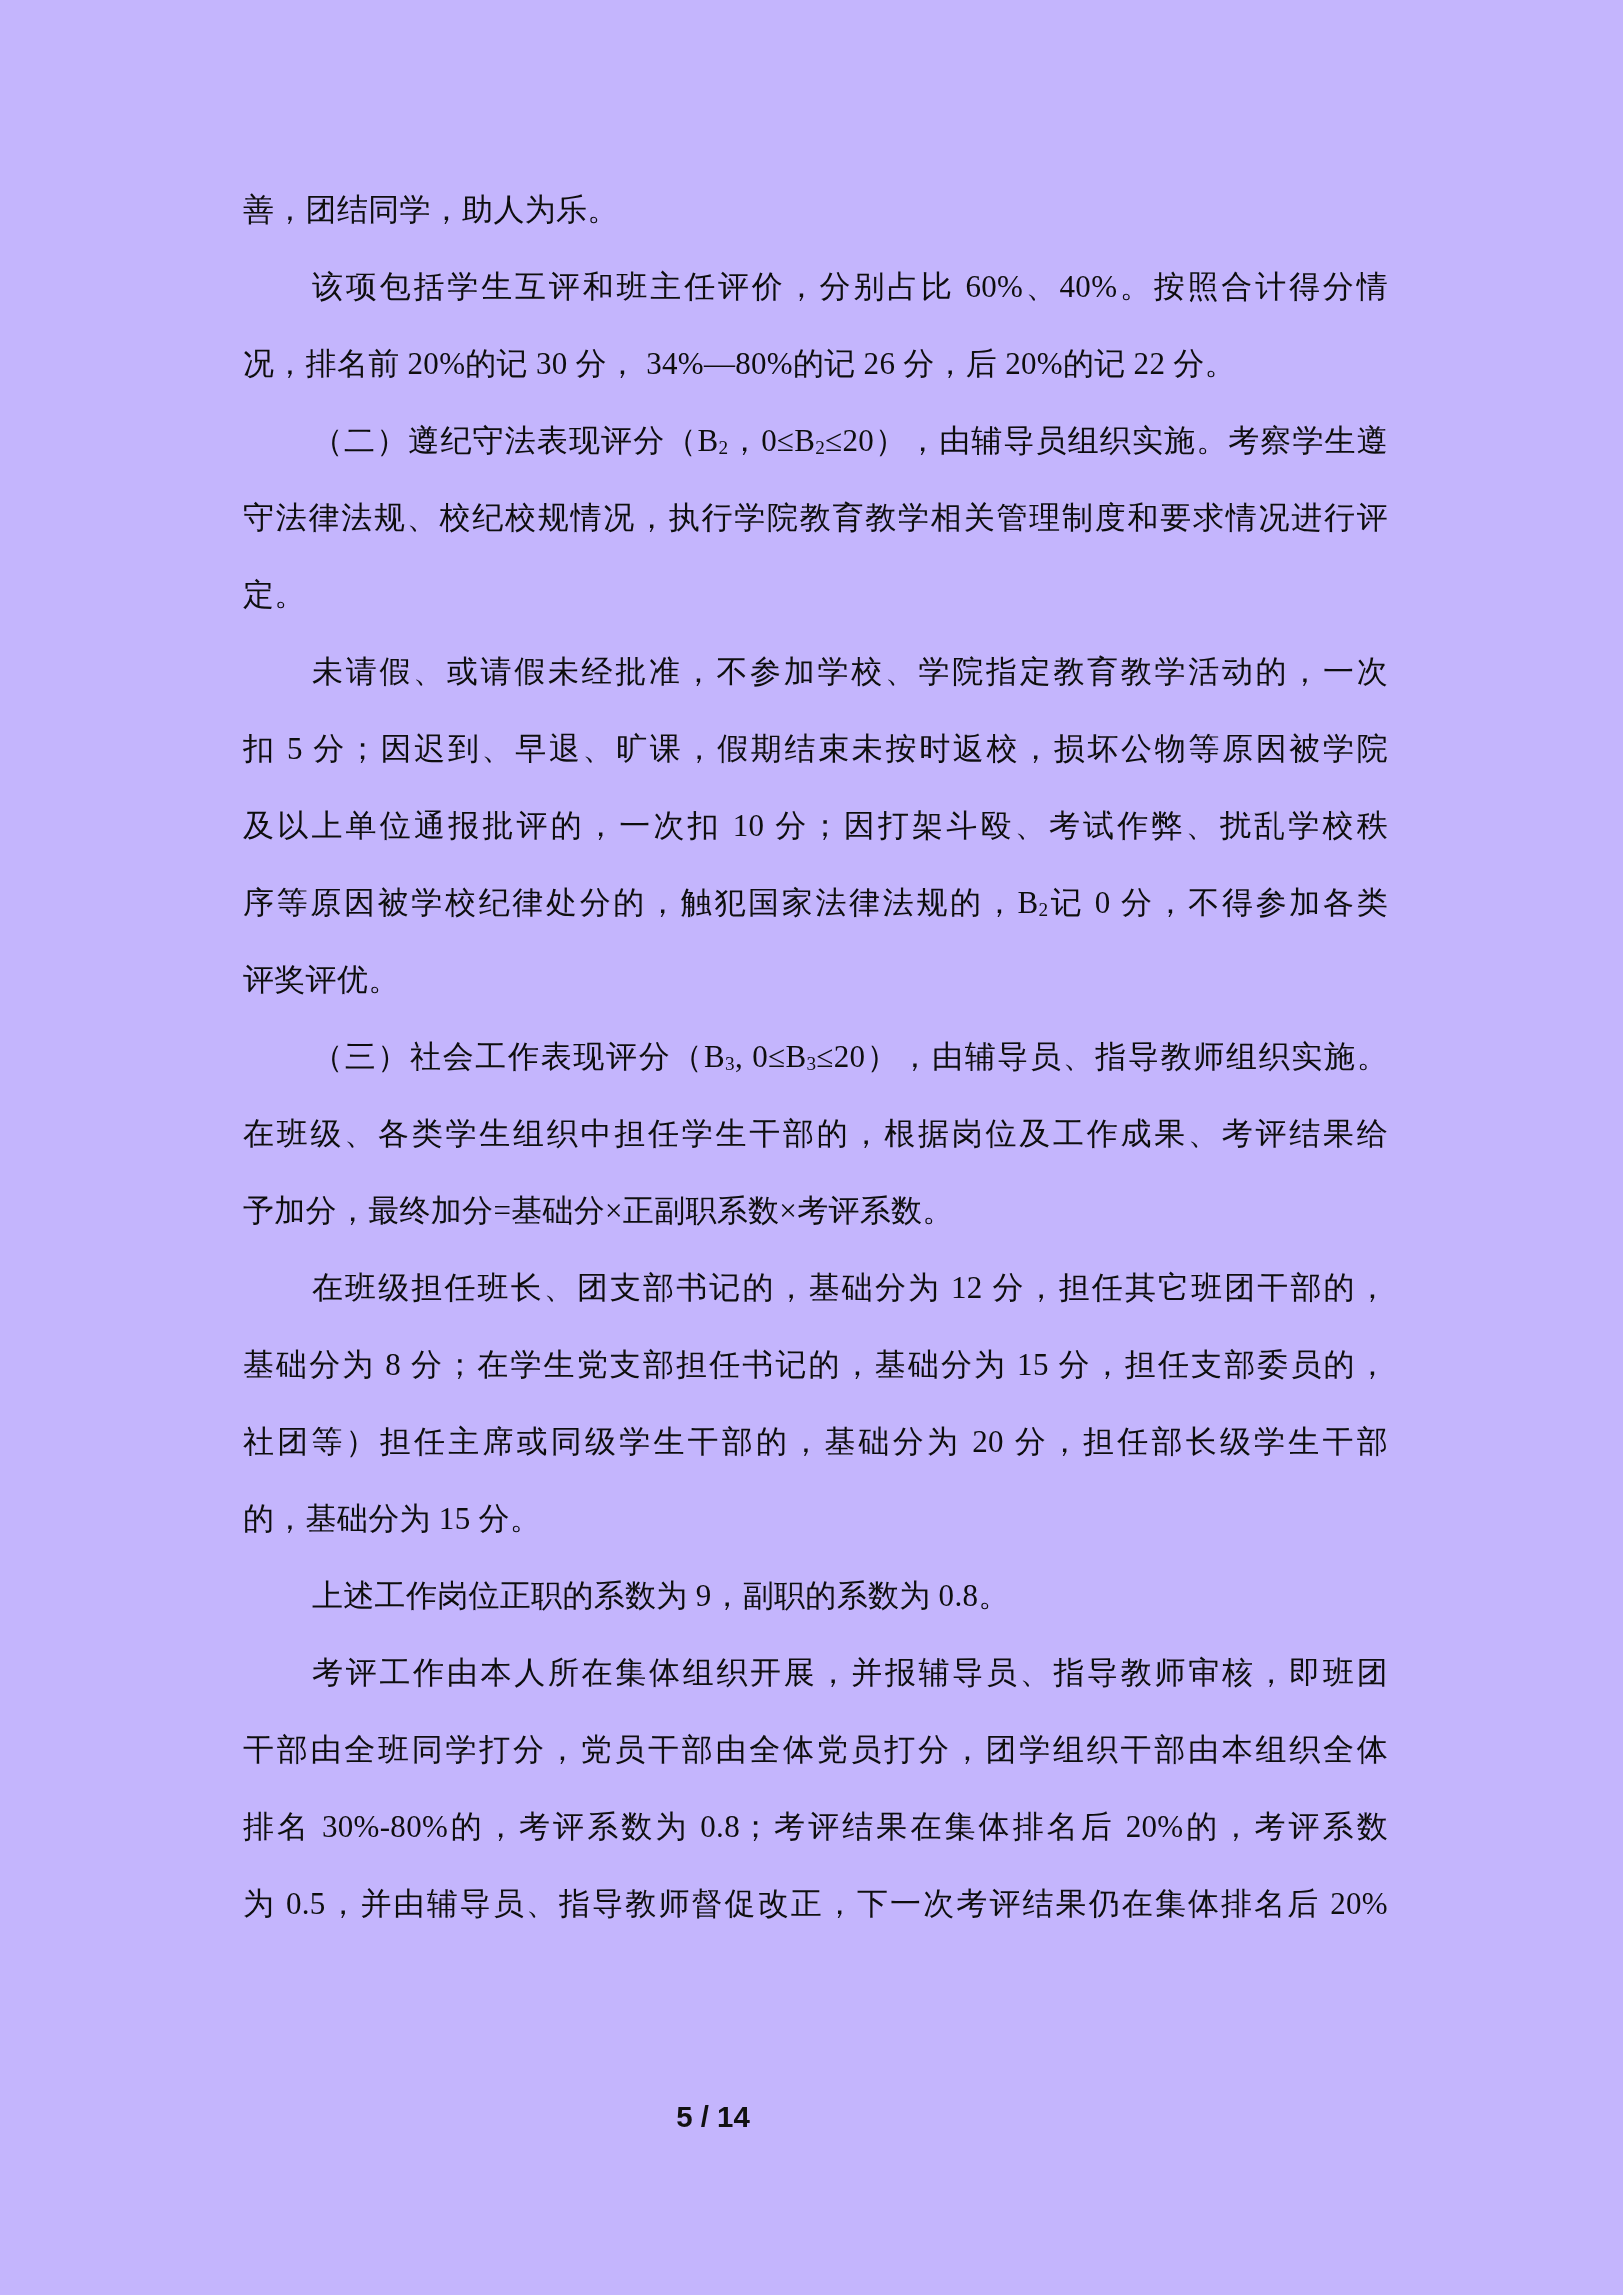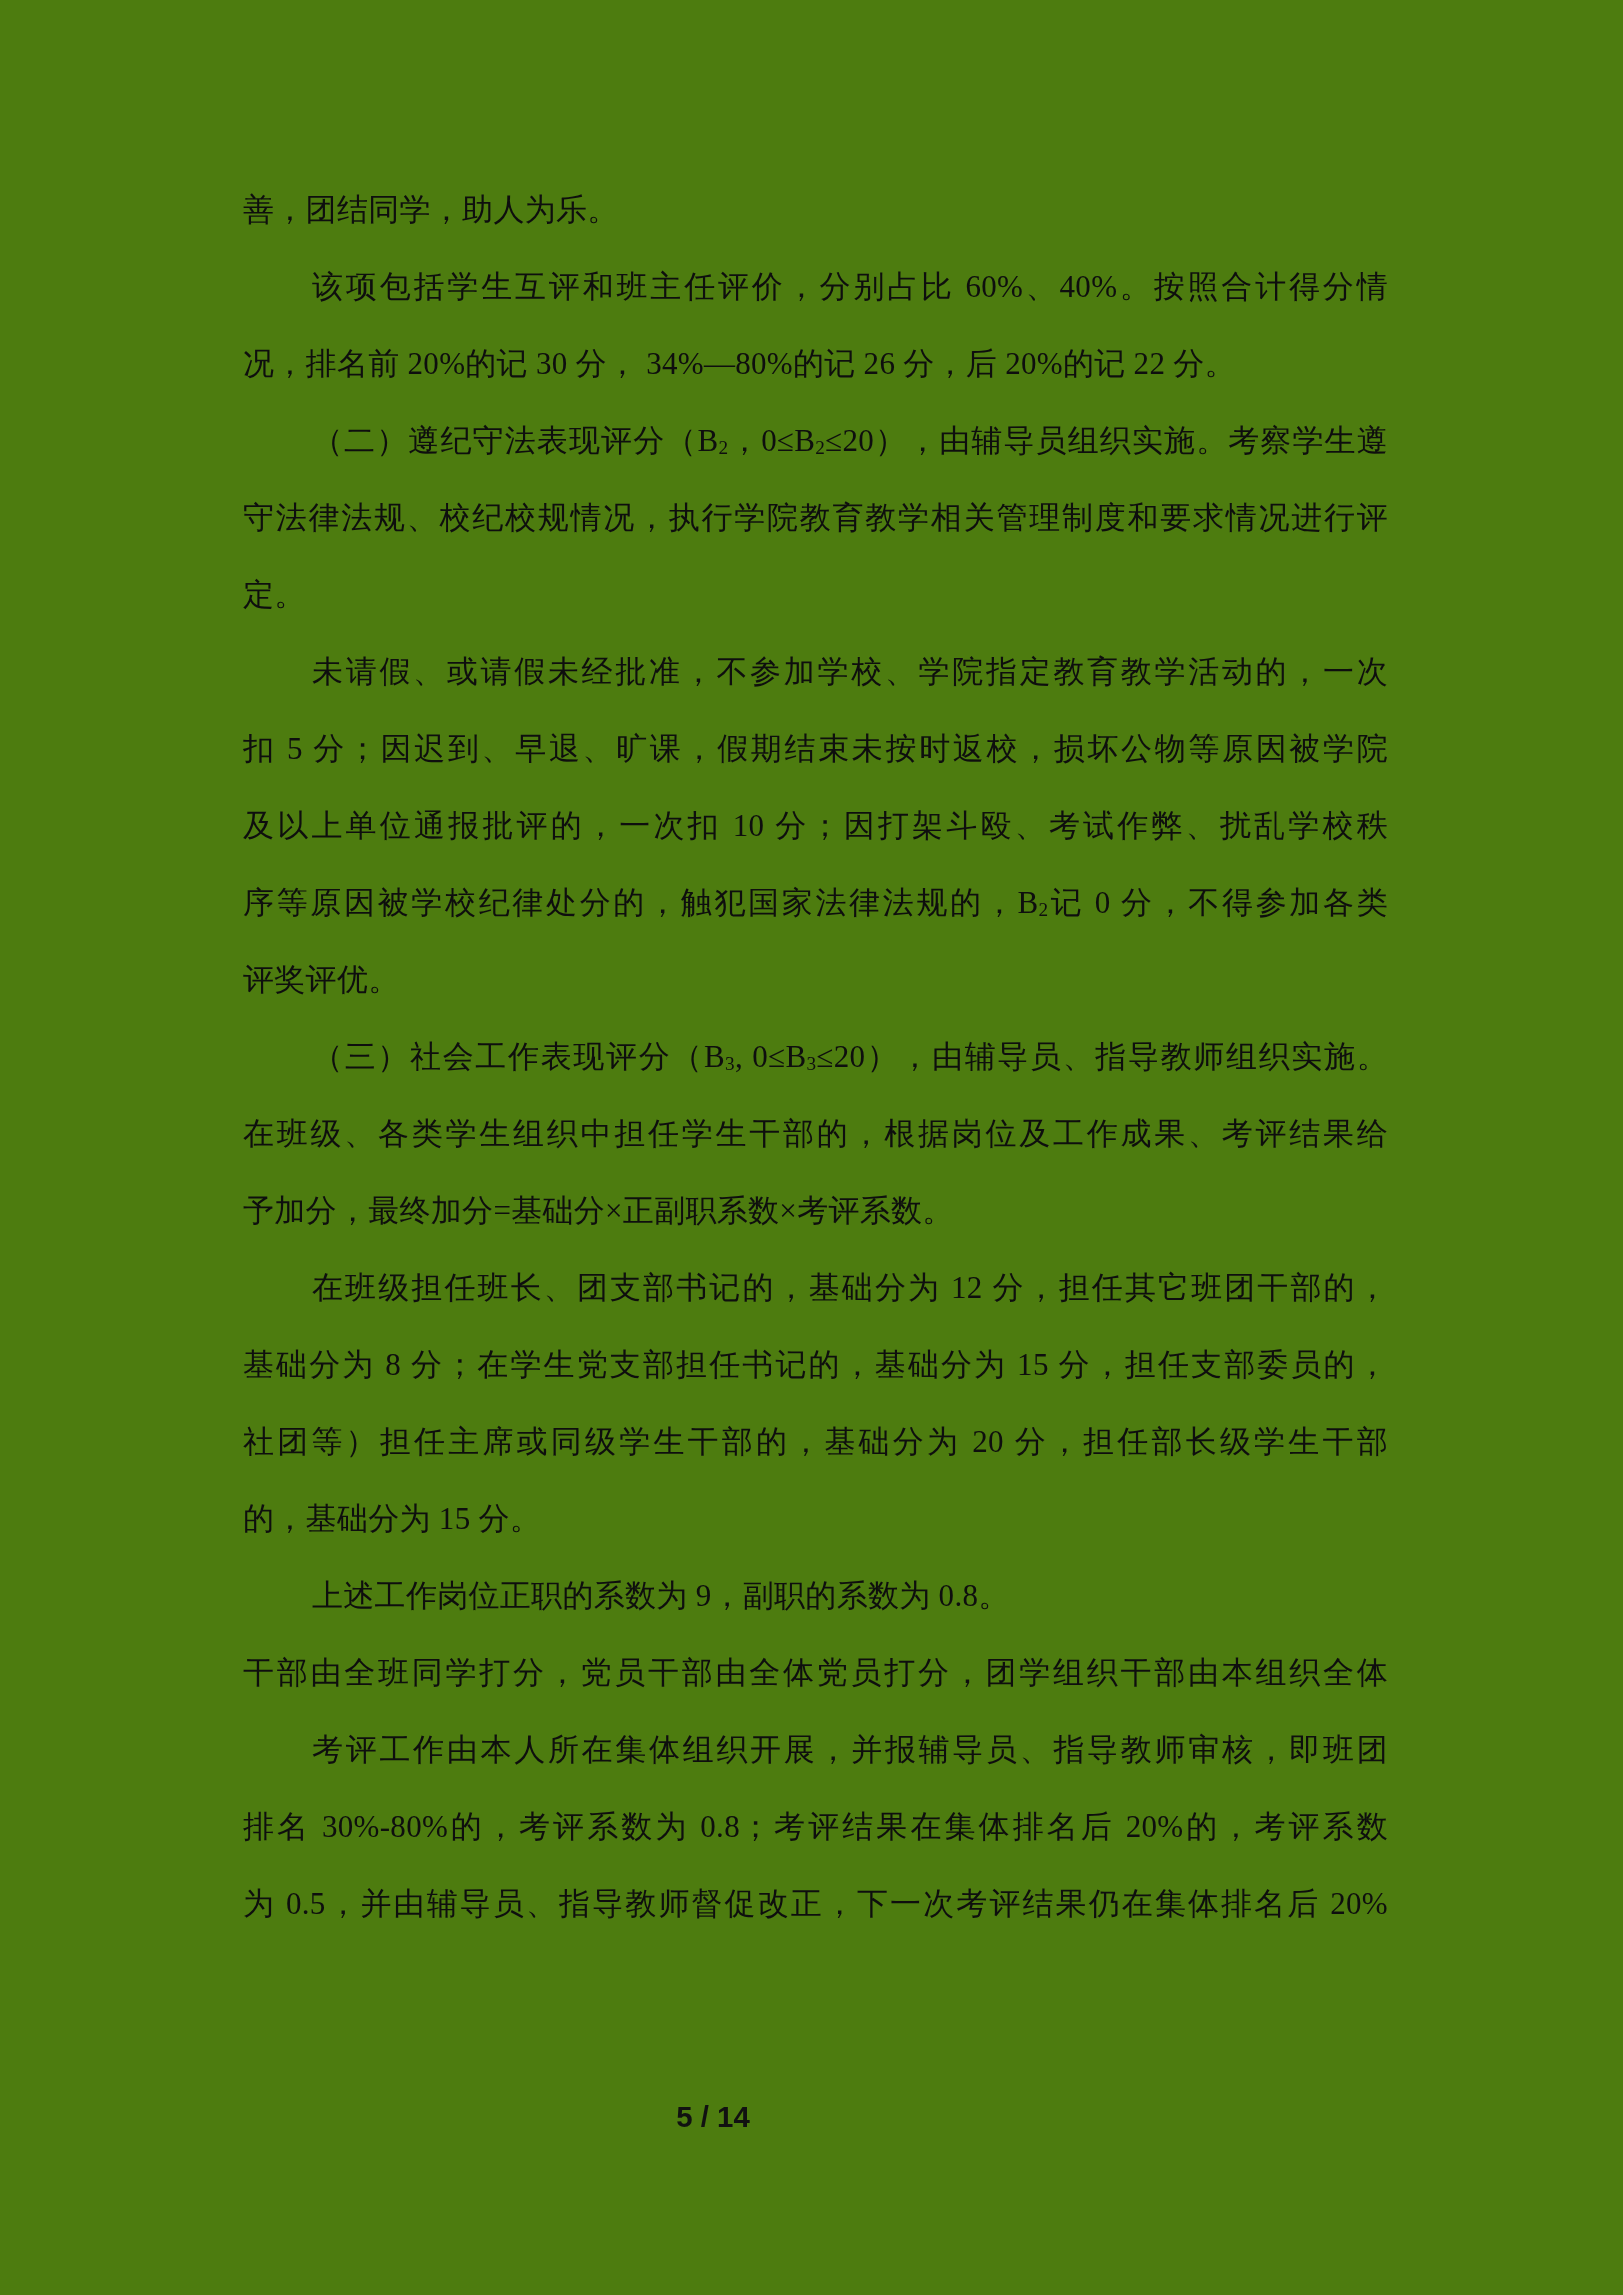--- a/index.html
+++ b/index.html
@@ -13,21 +13,21 @@
     position: relative;
     overflow: hidden;
     font-family: "Liberation Serif", "DejaVu Serif", serif;
     color: #0e0e0e;
   }
   .page {
     position: absolute;
     left: 0; top: 0;
     width: 1623px;
     height: 2295px;
-    background: #4d7c0f;
+    background: #c4b5fd;
   }
   .doc-body {
     position: absolute;
     top: 171px;
     left: 243px;
     width: 1145px;
   }
   .line {
     height: 77px;
     line-height: 77px;
@@ -81,22 +81,22 @@
       <div class="line fill"><span>序等原因被学校纪律处分的，触犯国家法律法规的，B</span><span class="sub">2</span><span>记 0 分，不得参加各类</span></div>
       <div class="line">评奖评优。</div>
       <div class="line indent fill"><span>（三）社会工作表现评分（B</span><span class="sub">3</span><span>, 0≤B</span><span class="sub">3</span><span>≤20），由辅导员、指导教师组织实施。</span></div>
       <div class="line fill">在班级、各类学生组织中担任学生干部的，根据岗位及工作成果、考评结果给</div>
       <div class="line">予加分，最终加分=基础分×正副职系数×考评系数。</div>
       <div class="line indent fill">在班级担任班长、团支部书记的，基础分为 12 分，担任其它班团干部的，</div>
       <div class="line fill">基础分为 8 分；在学生党支部担任书记的，基础分为 15 分，担任支部委员的，</div>
       <div class="line fill">社团等）担任主席或同级学生干部的，基础分为 20 分，担任部长级学生干部</div>
       <div class="line">的，基础分为 15 分。</div>
       <div class="line indent">上述工作岗位正职的系数为 9，副职的系数为 0.8。</div>
+      <div class="line indent fill">考评工作由本人所在集体组织开展，并报辅导员、指导教师审核，即班团</div>
       <div class="line fill">干部由全班同学打分，党员干部由全体党员打分，团学组织干部由本组织全体</div>
-      <div class="line indent fill">考评工作由本人所在集体组织开展，并报辅导员、指导教师审核，即班团</div>
       <div class="line fill">排名 30%-80%的，考评系数为 0.8；考评结果在集体排名后 20%的，考评系数</div>
       <div class="line fill">为 0.5，并由辅导员、指导教师督促改正，下一次考评结果仍在集体排名后 20%</div>
     </main>
   <footer class="footer">
     <span class="page-num">5 / 14</span>
   </footer>
 </div>
 
 
 </body></html>

